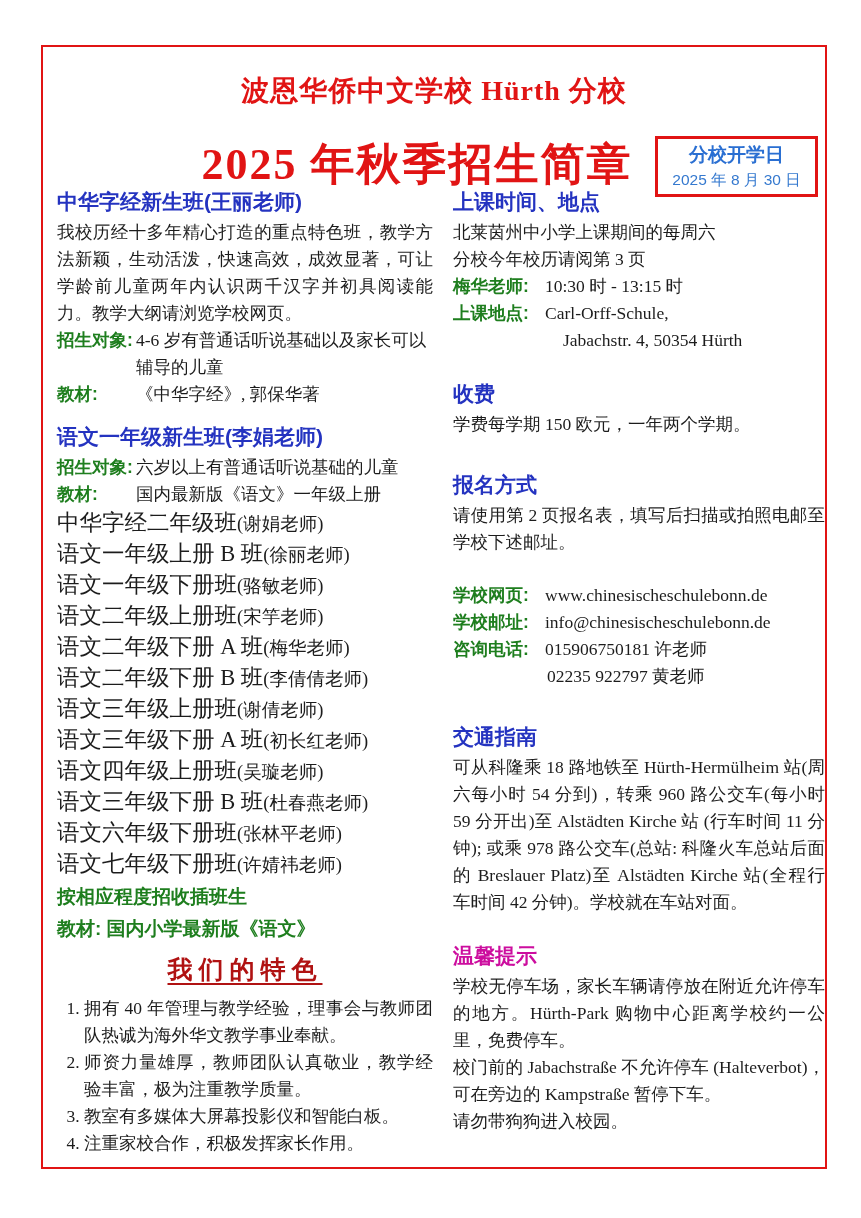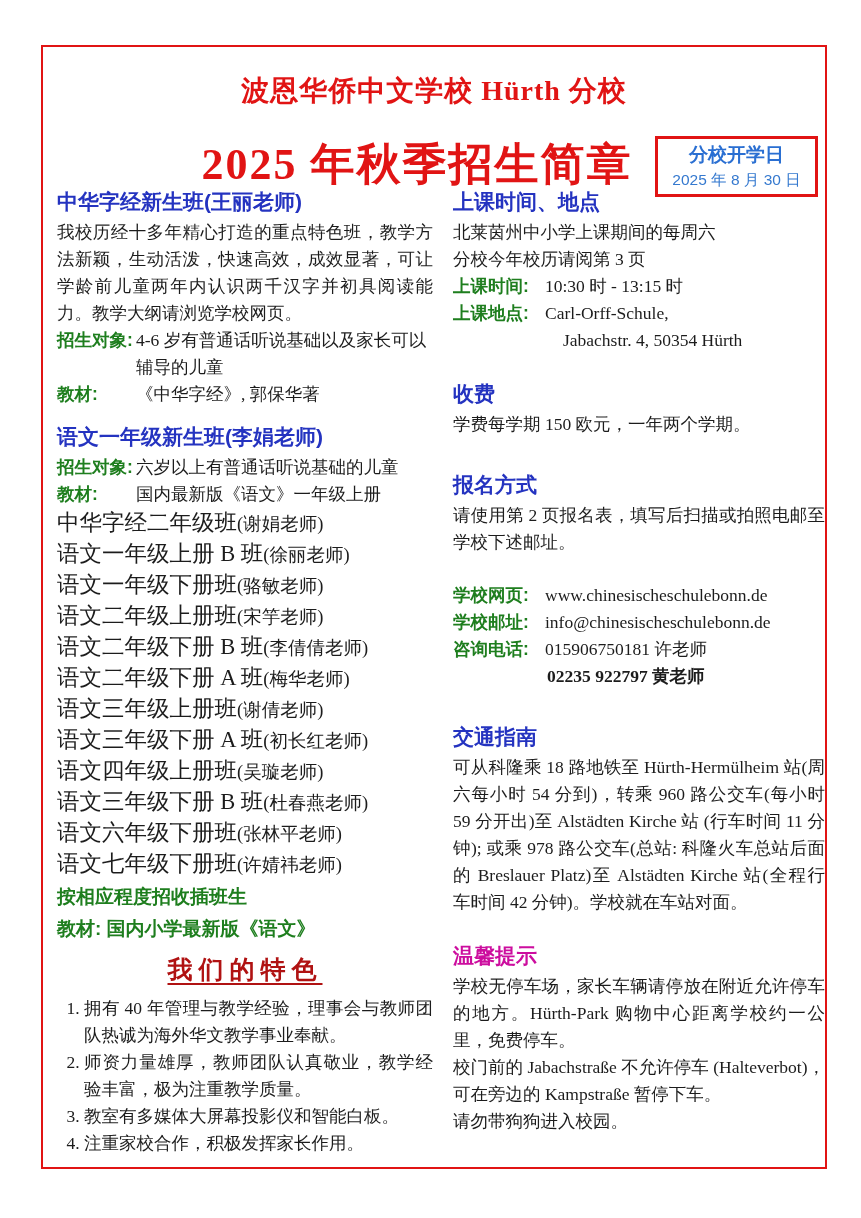--- a/index.html
+++ b/index.html
@@ -41,21 +41,21 @@
   .body{font-size:17.5px;line-height:27px;text-align:justify;}
   .field{display:flex;line-height:27px;font-size:17.5px;}
   .flabel{
     font-family:"Liberation Sans","DejaVu Sans",sans-serif;
     font-weight:bold;color:var(--green);font-size:17.5px;flex:0 0 auto;
     min-width:79px;
   }
   .col.right .flabel{min-width:92px;}
   .fvalue{flex:1 1 auto;}
   .fvalue .v2{padding-left:18px;}
-  .fvalue .v2p{padding-left:2px;font-weight:bold;}
+  .fvalue .v2p{padding-left:2px;}
   .sec2{margin-top:15px;}
   .classlist{}
   .classrow{line-height:29px;white-space:nowrap;}
   .cname{font-size:22.5px;}
   .cteacher{font-size:18.5px;}
   .note{
     font-family:"Liberation Sans","DejaVu Sans",sans-serif;
     font-size:19px;font-weight:bold;color:var(--green);line-height:30px;margin-top:2px;
   }
   .features-h{
@@ -109,22 +109,22 @@
       <span class="flabel">教材:</span>
       <span class="fvalue">国内最新版《语文》一年级上册</span>
     </div>
   </div>
 
   <div class="classlist">
     <div class="classrow"><span class="cname">中华字经二年级班</span><span class="cteacher">(谢娟老师)</span></div>
     <div class="classrow"><span class="cname">语文一年级上册 B 班</span><span class="cteacher">(徐丽老师)</span></div>
     <div class="classrow"><span class="cname">语文一年级下册班</span><span class="cteacher">(骆敏老师)</span></div>
     <div class="classrow"><span class="cname">语文二年级上册班</span><span class="cteacher">(宋竽老师)</span></div>
+    <div class="classrow"><span class="cname">语文二年级下册 A 班</span><span class="cteacher">(梅华老师)</span></div>
     <div class="classrow"><span class="cname">语文二年级下册 B 班</span><span class="cteacher">(李倩倩老师)</span></div>
-    <div class="classrow"><span class="cname">语文二年级下册 A 班</span><span class="cteacher">(梅华老师)</span></div>
     <div class="classrow"><span class="cname">语文三年级上册班</span><span class="cteacher">(谢倩老师)</span></div>
     <div class="classrow"><span class="cname">语文三年级下册 A 班</span><span class="cteacher">(初长红老师)</span></div>
     <div class="classrow"><span class="cname">语文四年级上册班</span><span class="cteacher">(吴璇老师)</span></div>
     <div class="classrow"><span class="cname">语文三年级下册 B 班</span><span class="cteacher">(杜春燕老师)</span></div>
     <div class="classrow"><span class="cname">语文六年级下册班</span><span class="cteacher">(张林平老师)</span></div>
     <div class="classrow"><span class="cname">语文七年级下册班</span><span class="cteacher">(许婧祎老师)</span></div>
   </div>
 
   <p class="note">按相应程度招收插班生</p>
   <p class="note">教材: 国内小学最新版《语文》</p>
@@ -138,21 +138,21 @@
   </ol>
 
 </div>
 
 <div class="col right">
 
   <div class="h hsub">上课时间、地点</div>
   <p class="body">北莱茵州中小学上课期间的每周六</p>
   <p class="body">分校今年校历请阅第 3 页</p>
   <div class="field">
-    <span class="flabel">上课时间:</span>
+    <span class="flabel">梅华老师:</span>
     <span class="fvalue">10:30 时 - 13:15 时</span>
   </div>
   <div class="field">
     <span class="flabel">上课地点:</span>
     <span class="fvalue">
       <div>Carl-Orff-Schule,</div>
       <div class="v2">Jabachstr. 4, 50354 Hürth</div>
     </span>
   </div>
 

